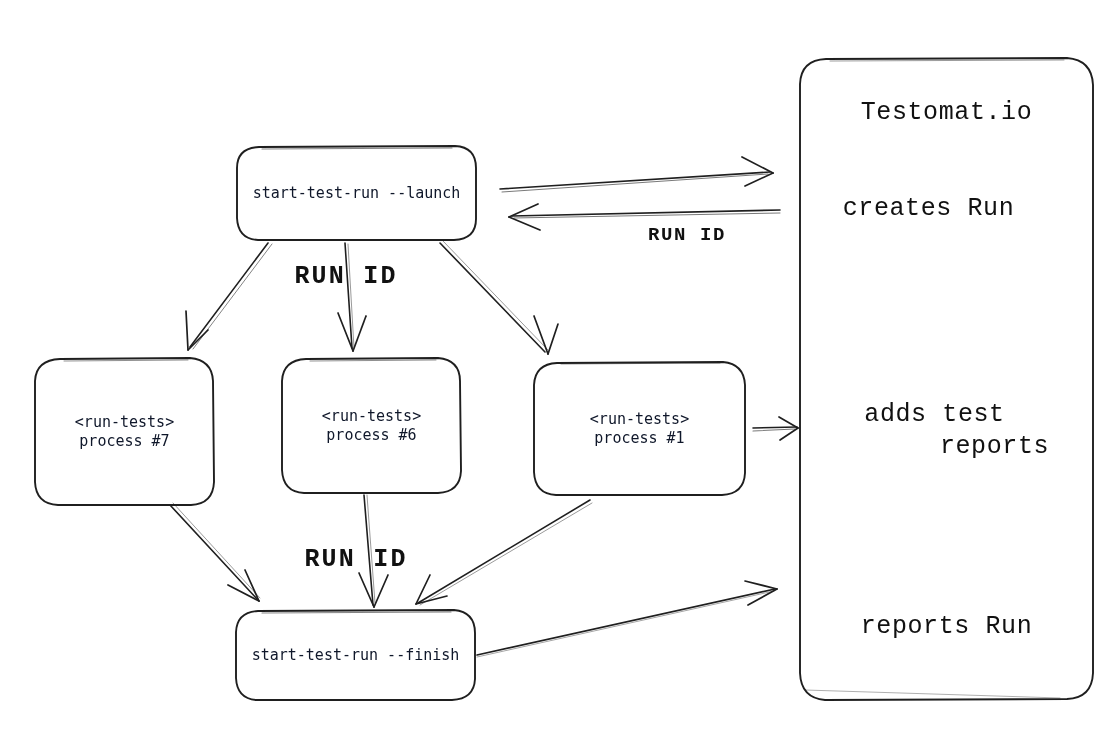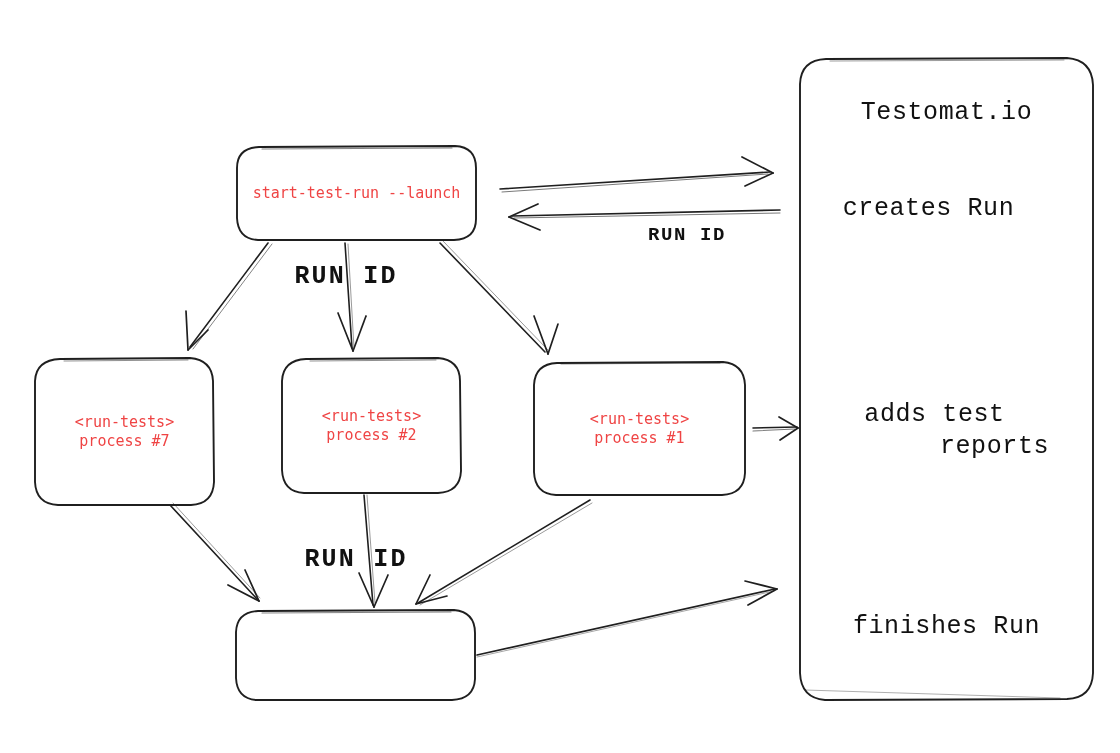--- a/index.html
+++ b/index.html
@@ -3,21 +3,21 @@
 <meta charset="utf-8">
 <style>
   html,body{margin:0;padding:0;background:#ffffff;}
   body{width:1120px;height:753px;overflow:hidden;font-family:"Liberation Sans",sans-serif;}
   #canvas{position:relative;width:1120px;height:753px;background:#fff;}
   svg#diagram{position:absolute;top:0;left:0;width:1120px;height:753px;}
   .mono-label{
     position:absolute;
     font-family:"DejaVu Sans Mono","Liberation Mono",monospace;
     font-size:15px;
-    color:#ef4444;
+    color:#0f172a;
     text-align:right;
     line-height:19px;
     white-space:pre;
     letter-spacing:0px;
     pointer-events:none;
   }
   .hand-label{
     position:absolute;
     font-family:Liberation Mono, monospace;
     color:#111;
@@ -153,37 +153,40 @@
     <span class="mono-label" style="position:static;">start-test-run --launch</span>
   </div>
 
   <div class="node-text-wrap" style="left:35px;top:358px;width:179px;height:148px;">
     <span class="mono-label" style="position:static;">&lt;run-tests&gt;</span>
     <span class="mono-label" style="position:static;">process #7</span>
   </div>
 
   <div class="node-text-wrap" style="left:282px;top:358px;width:179px;height:135px;">
     <span class="mono-label" style="position:static;">&lt;run-tests&gt;</span>
-    <span class="mono-label" style="position:static;">process #2</span>
+    <span class="mono-label" style="position:static;">process #6</span>
   </div>
 
   <div class="node-text-wrap" style="left:534px;top:362px;width:211px;height:133px;">
     <span class="mono-label" style="position:static;">&lt;run-tests&gt;</span>
     <span class="mono-label" style="position:static;">process #1</span>
   </div>
 
+  <div class="node-text-wrap" style="left:236px;top:610px;width:239px;height:90px;">
+    <span class="mono-label" style="position:static;">start-test-run --finish</span>
+  </div>
 
   <div class="hand-label hand-big" style="left:800px;top:98px;width:293px;">Testomat.io</div>
 
   <div class="hand-label hand-big" style="left:800px;top:194px;width:257px;">creates Run</div>
 
   <div class="hand-label hand-big" style="left:800px;top:400px;width:269px;">adds test</div>
   <div class="hand-label hand-big" style="left:800px;top:432px;width:293px;margin-left:48px;">reports</div>
 
-  <div class="hand-label hand-big" style="left:800px;top:612px;width:293px;">finishes Run</div>
+  <div class="hand-label hand-big" style="left:800px;top:612px;width:293px;">reports Run</div>
 
   <div class="hand-label hand-runid" style="left:281px;top:262px;width:130px;">RUN ID</div>
 
   <div class="hand-label hand-runid-sm" style="left:637px;top:224px;width:100px;">RUN ID</div>
 
   <div class="hand-label hand-runid" style="left:291px;top:545px;width:130px;">RUN ID</div>
 
 </div>
 
 </body></html>

